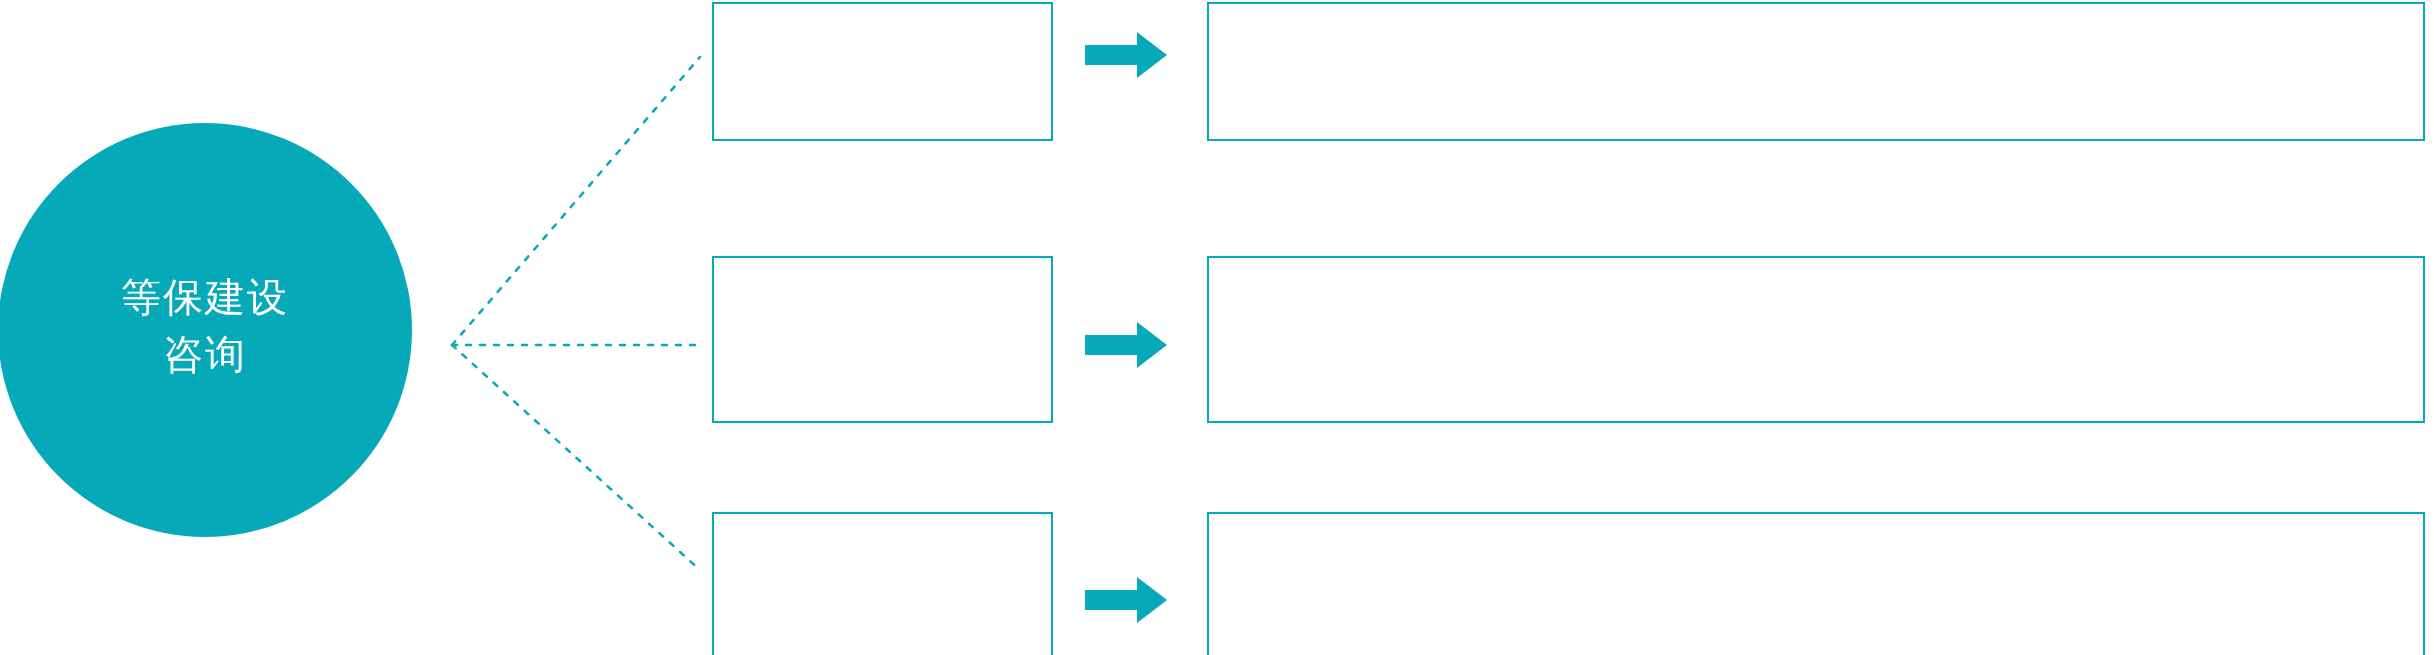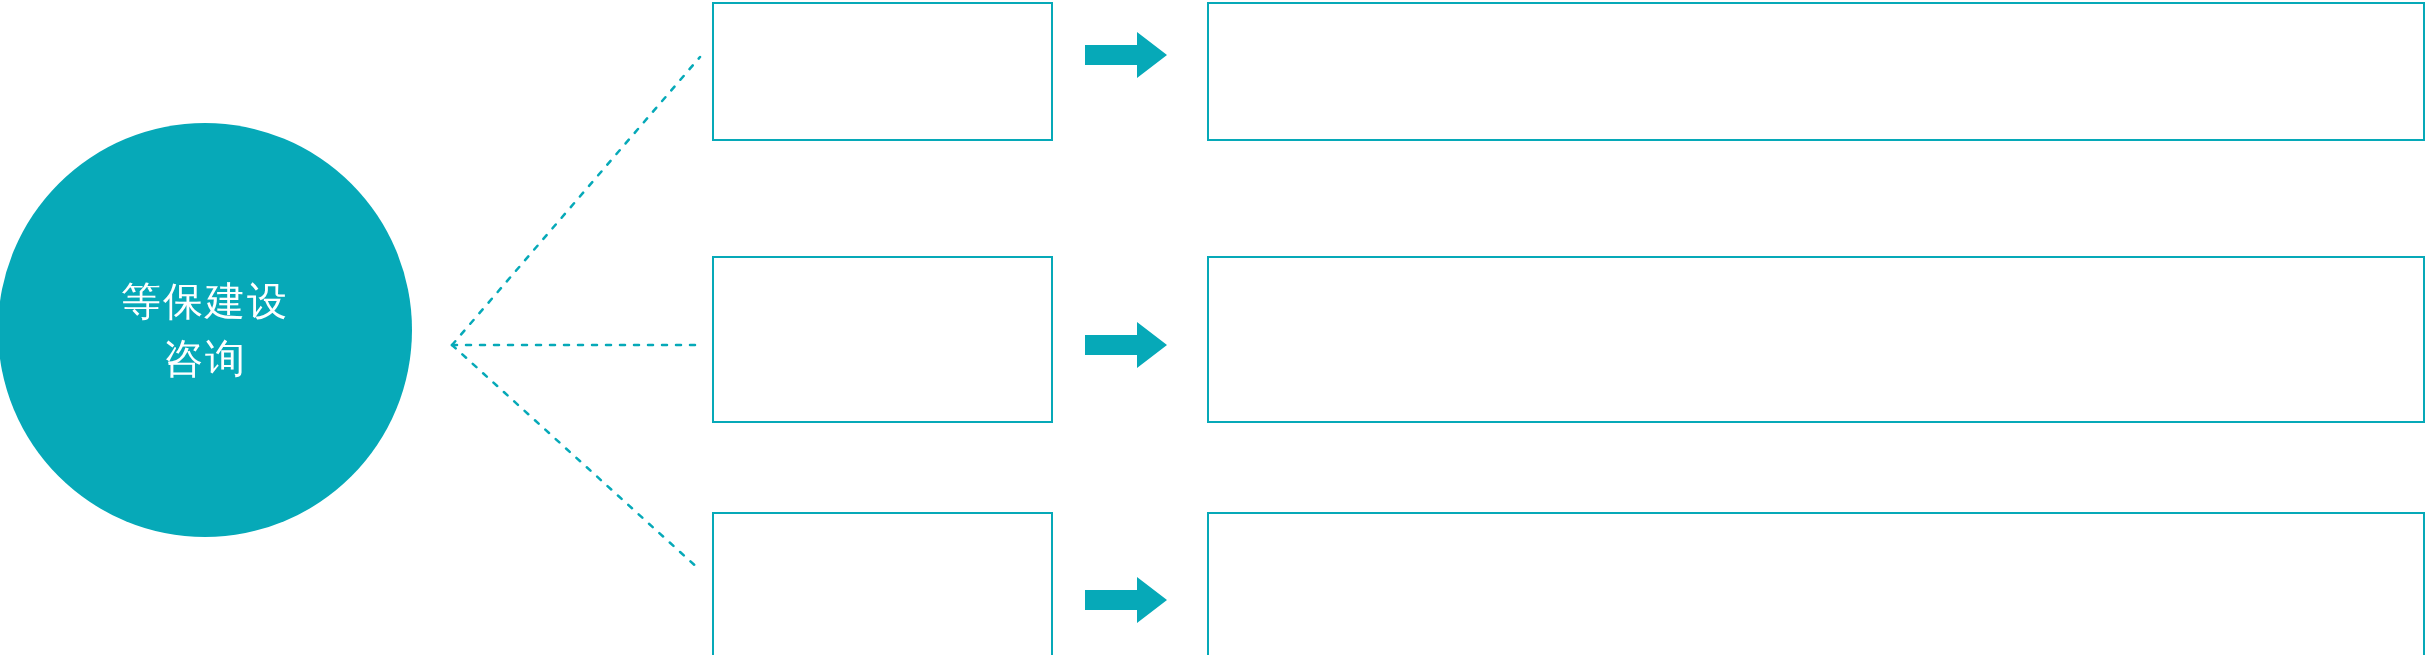--- a/index.html
+++ b/index.html
@@ -35,20 +35,21 @@
     box-sizing: border-box;
   }
   .hub-line {
     color: #ffffff;
     font-size: 40px;
     line-height: 1.42;
     letter-spacing: 2px;
     font-weight: 400;
     text-align: center;
     white-space: nowrap;
+    font-family: Liberation Mono, monospace;
   }
 
   
   .connectors {
     position: absolute;
     left: 0;
     top: 0;
     width: 2434px;
     height: 655px;
     pointer-events: none;

